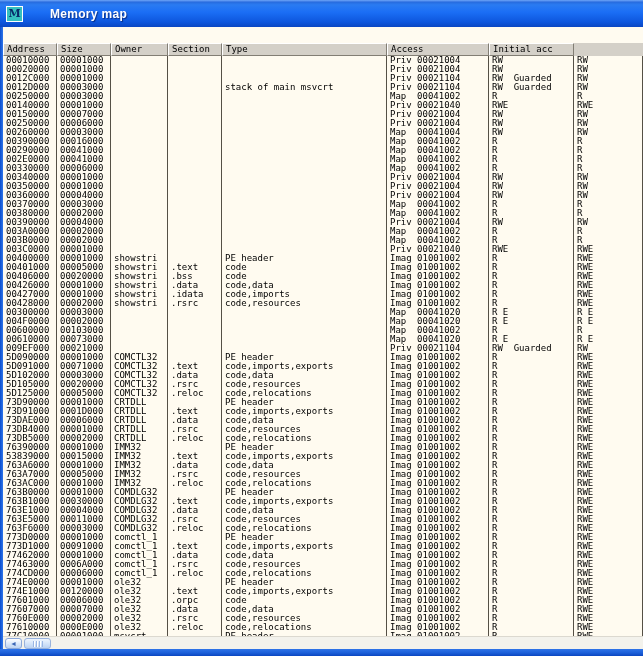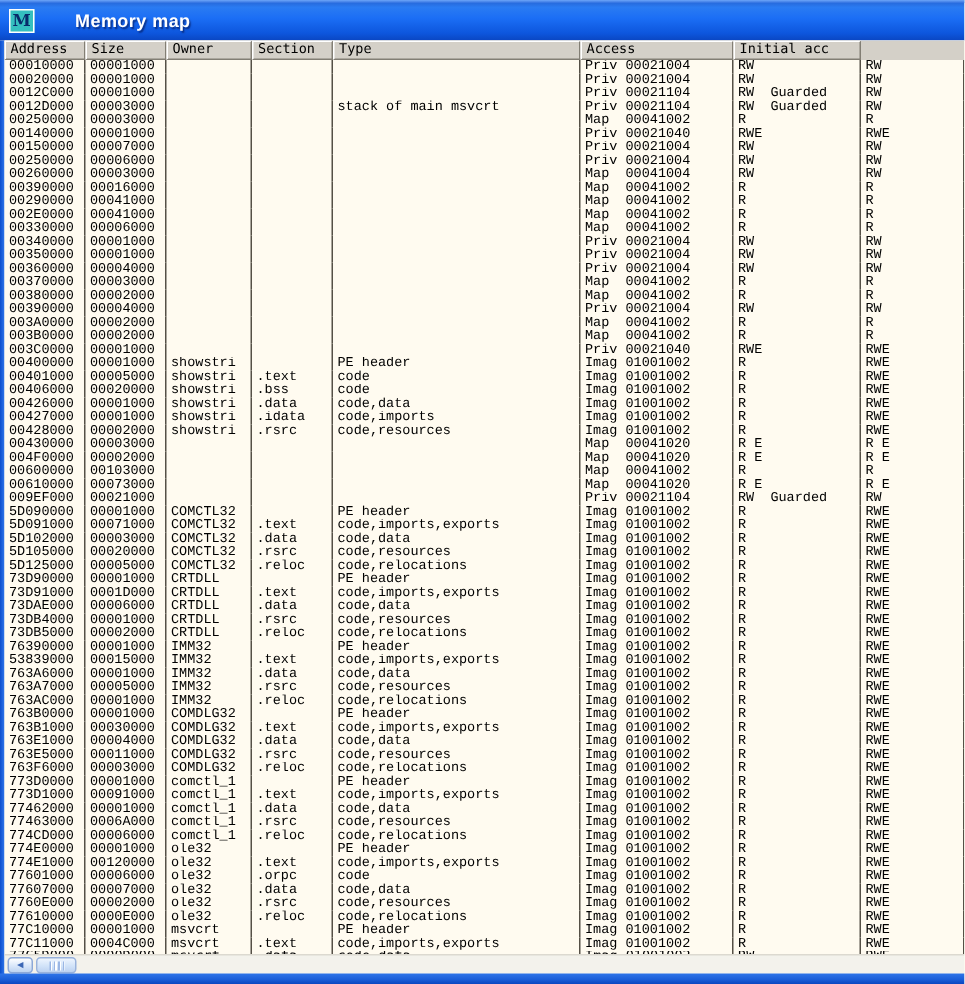--- a/index.html
+++ b/index.html
@@ -23,33 +23,33 @@
   }
   .win-title{
     color:#ffffff;font:bold 12px "Liberation Sans","DejaVu Sans",sans-serif;
     text-shadow:1px 1px 1px rgba(0,10,60,.55);letter-spacing:.3px;white-space:nowrap;padding-left:21px;
   }
   .left-border{position:absolute;left:0;top:27px;width:3px;height:629px;
     background:linear-gradient(90deg,#0c4ecd,#2f76ea);}
   .bottom-border{position:absolute;left:0;top:649px;width:643px;height:7px;
     background:linear-gradient(180deg,#2e74e8 0%,#1b5fd9 55%,#0a46c0 100%);}
   
-  .table-wrap{position:absolute;left:3px;top:27px;width:640px;height:609px;overflow:hidden;background:#FFFBF0;}
+  .table-wrap{position:absolute;left:3px;top:43px;width:640px;height:609px;overflow:hidden;background:#FFFBF0;}
   .header-row,.row{
     display:grid;
     grid-template-columns:54px 54px 57px 54px 165px 102px 85px 1fr;
   }
   .header-row{height:13px;background:#D4D0C8;}
   .header-cell{
     box-sizing:border-box;height:13px;overflow:hidden;white-space:pre;
     border-top:1px solid #ffffff;border-left:1px solid #ffffff;
     border-bottom:1px solid #827e74;border-right:1px solid #827e74;
     padding-left:3px;font-size:9px;line-height:11px;color:#000;background:#D4D0C8;
   }
-  .body-rows{height:594px;overflow:hidden;font-family:Liberation Mono, monospace;}
+  .body-rows{height:594px;overflow:hidden;}
   .row{height:9px;}
   .cell{
     box-sizing:border-box;height:9px;overflow:hidden;white-space:pre;
     border-right:1px solid #555046;
     padding-left:3px;font-size:9px;line-height:9px;color:#000;
   }
   .partial-clip{height:2px;overflow:hidden;}
   
   .hscroll{
     position:absolute;left:3px;top:636px;width:640px;height:13px;
@@ -366,21 +366,21 @@
         <div class="cell">00428000</div>
         <div class="cell">00002000</div>
         <div class="cell">showstri</div>
         <div class="cell">.rsrc</div>
         <div class="cell">code,resources</div>
         <div class="cell">Imag 01001002</div>
         <div class="cell">R</div>
         <div class="cell">RWE</div>
       </div>
       <div class="row">
-        <div class="cell">00430000</div>
+        <div class="cell">00300000</div>
         <div class="cell">00003000</div>
         <div class="cell"></div>
         <div class="cell"></div>
         <div class="cell"></div>
         <div class="cell">Map  00041020</div>
         <div class="cell">R E</div>
         <div class="cell">R E</div>
       </div>
       <div class="row">
         <div class="cell">004F0000</div>

